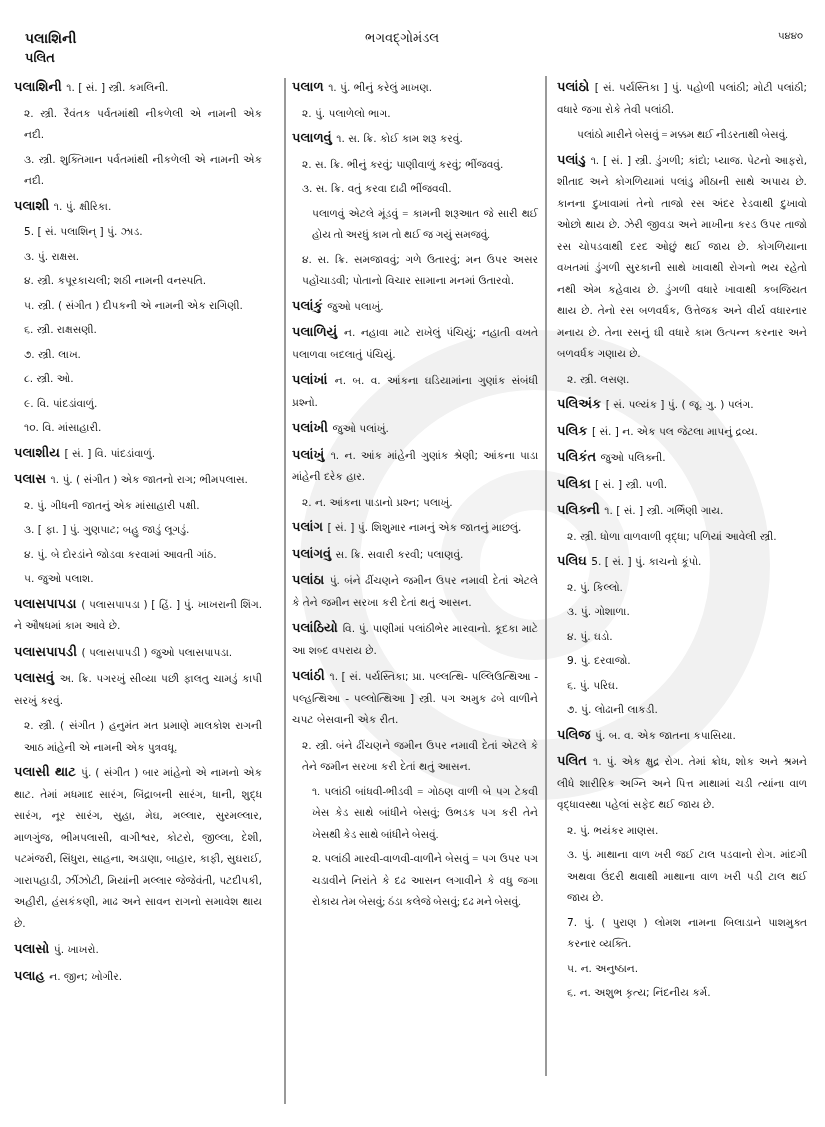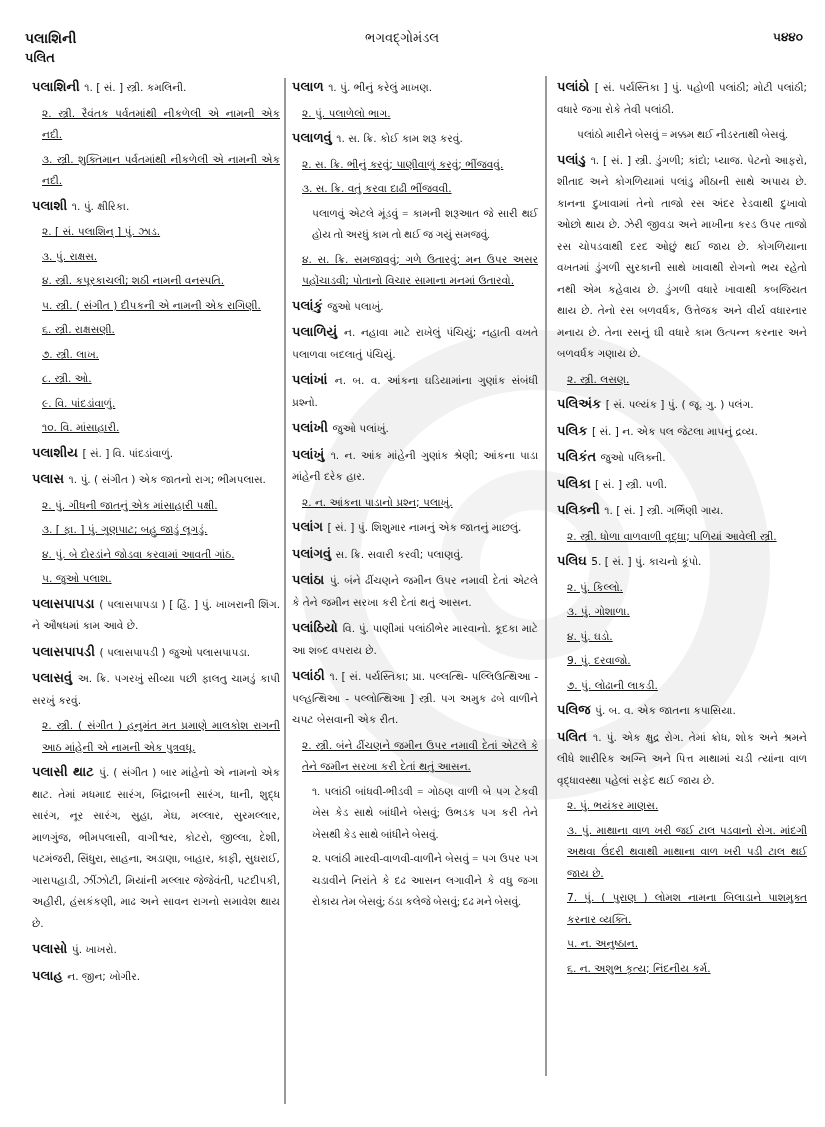--- a/index.html
+++ b/index.html
@@ -12,33 +12,33 @@
     border-radius: 50%; border: 60px solid #f1f1f1; box-sizing: border-box; z-index: 0;
   }
   .watermark2 {
     position: absolute; left: 440px; top: 470px; width: 190px; height: 190px;
     border-radius: 50%; border: 40px solid #f3f3f3; box-sizing: border-box; z-index: 0;
   }
   .header { position: absolute; top: 30px; left: 0; width: 825px; height: 24px; z-index: 1; }
   .hdr-left { position: absolute; left: 25px; top: 0; font-weight: bold; font-size: 14px; }
   .hdr-sub { position: absolute; left: 25px; top: 20px; font-weight: bold; font-size: 13px; }
   .hdr-center { position: absolute; left: 365px; top: 0; font-weight: normal; font-size: 13px; }
-  .hdr-right { position: absolute; right: 22px; top: 0; font-weight: bold; font-size: 12px; }
+  .hdr-right { position: absolute; right: 22px; top: 0; font-weight: normal; font-size: 10px; }
   .col {
     position: absolute; top: 76px; font-size: 10.6px; line-height: 21.5px; z-index: 1;
   }
-  .col1 { left: 32px; width: 248px; }
+  .col1 { left: 14px; width: 248px; }
   .col2 { left: 292px; width: 246px; }
   .col3 { left: 557px; width: 250px; }
   .divider { position: absolute; width: 2px; background: #999; z-index: 1; }
   .div1 { left: 284px; top: 78px; height: 1026px; }
   .div2 { left: 545px; top: 76px; height: 1000px; }
   .entry { margin: 0 0 4px 0; text-align: justify; }
   .hw { font-weight: bold; font-size: 13px; }
-  .sense { margin: 0 0 3px 0; padding-left: 10px; text-align: justify; text-decoration: underline; }
+  .sense { margin: 0 0 3px 0; padding-left: 10px; text-align: justify; }
   .note { padding-left: 20px; margin: 0 0 3px 0; text-align: justify; font-family: Liberation Serif, serif; }
 </style>
 </head>
 <body>
 
 <div class="watermark"></div>
 <div class="watermark2"></div>
 
 <div class="header">
   <span class="hdr-left">પલાશિની</span>
@@ -48,21 +48,21 @@
 </div>
 
 <div class="divider div1"></div>
 <div class="divider div2"></div>
 
 <div class="col col1">
     <div class="entry"><span class="hw">પલાશિની </span><span>૧. [ સં. ] સ્ત્રી. કમલિની.</span></div>
     <div class="sense">૨. સ્ત્રી. રૈવંતક પર્વતમાંથી નીકળેલી એ નામની એક નદી.</div>
     <div class="sense">૩. સ્ત્રી. શુક્તિમાન પર્વતમાંથી નીકળેલી એ નામની એક નદી.</div>
     <div class="entry"><span class="hw">પલાશી </span><span>૧. પું. ક્ષીરિકા.</span></div>
-    <div class="sense">૨. [ સં. પલાશિન્ ] પું. ઝાડ.</div>
+    <div class="sense">5. [ સં. પલાશિન્ ] પું. ઝાડ.</div>
     <div class="sense">૩. પું. રાક્ષસ.</div>
     <div class="sense">૪. સ્ત્રી. કપૂરકાચલી; શઠી નામની વનસ્પતિ.</div>
     <div class="sense">૫. સ્ત્રી. ( સંગીત ) દીપકની એ નામની એક રાગિણી.</div>
     <div class="sense">૬. સ્ત્રી. રાક્ષસણી.</div>
     <div class="sense">૭. સ્ત્રી. લાખ.</div>
     <div class="sense">૮. સ્ત્રી. ઓ.</div>
     <div class="sense">૯. વિ. પાંદડાંવાળું.</div>
     <div class="sense">૧૦. વિ. માંસાહારી.</div>
     <div class="entry"><span class="hw">પલાશીય </span><span>[ સં. ] વિ. પાંદડાંવાળું.</span></div>
     <div class="entry"><span class="hw">પલાસ </span><span>૧. પું. ( સંગીત ) એક જાતનો રાગ; ભીમપલાસ.</span></div>
@@ -110,20 +110,21 @@
     <div class="entry"><span class="hw">પલિક </span><span>[ સં. ] ન. એક પલ જેટલા માપનું દ્રવ્ય.</span></div>
     <div class="entry"><span class="hw">પલિકંત </span><span>જુઓ પલિક્ની.</span></div>
     <div class="entry"><span class="hw">પલિકા </span><span>[ સં. ] સ્ત્રી. પળી.</span></div>
     <div class="entry"><span class="hw">પલિક્ની </span><span>૧. [ સં. ] સ્ત્રી. ગર્ભિણી ગાય.</span></div>
     <div class="sense">૨. સ્ત્રી. ધોળા વાળવાળી વૃદ્ધા; પળિયાં આવેલી સ્ત્રી.</div>
     <div class="entry"><span class="hw">પલિઘ </span><span>5. [ સં. ] પું. કાચનો કૂંપો.</span></div>
     <div class="sense">૨. પું. કિલ્લો.</div>
     <div class="sense">૩. પું. ગોશાળા.</div>
     <div class="sense">૪. પું. ઘડો.</div>
     <div class="sense">9. પું. દરવાજો.</div>
+    <div class="sense">૬. પું. પરિઘ.</div>
     <div class="sense">૭. પું. લોઢાની લાકડી.</div>
     <div class="entry"><span class="hw">પલિજ </span><span>પું. બ. વ. એક જાતના કપાસિયા.</span></div>
     <div class="entry"><span class="hw">પલિત </span><span>૧. પું. એક ક્ષુદ્ર રોગ. તેમાં ક્રોધ, શોક અને શ્રમને લીધે શારીરિક અગ્નિ અને પિત્ત માથામાં ચડી ત્યાંના વાળ વૃદ્ધાવસ્થા પહેલાં સફેદ થઈ જાય છે.</span></div>
     <div class="sense">૨. પું. ભયંકર માણસ.</div>
     <div class="sense">૩. પું. માથાના વાળ ખરી જઈ ટાલ પડવાનો રોગ. માંદગી અથવા ઉંદરી થવાથી માથાના વાળ ખરી પડી ટાલ થઈ જાય છે.</div>
     <div class="sense">7. પું. ( પુરાણ ) લોમશ નામના બિલાડાને પાશમુક્ત કરનાર વ્યક્તિ.</div>
     <div class="sense">૫. ન. અનુષ્ઠાન.</div>
     <div class="sense">૬. ન. અશુભ કૃત્ય; નિંદનીય કર્મ.</div>
   </div>
 

